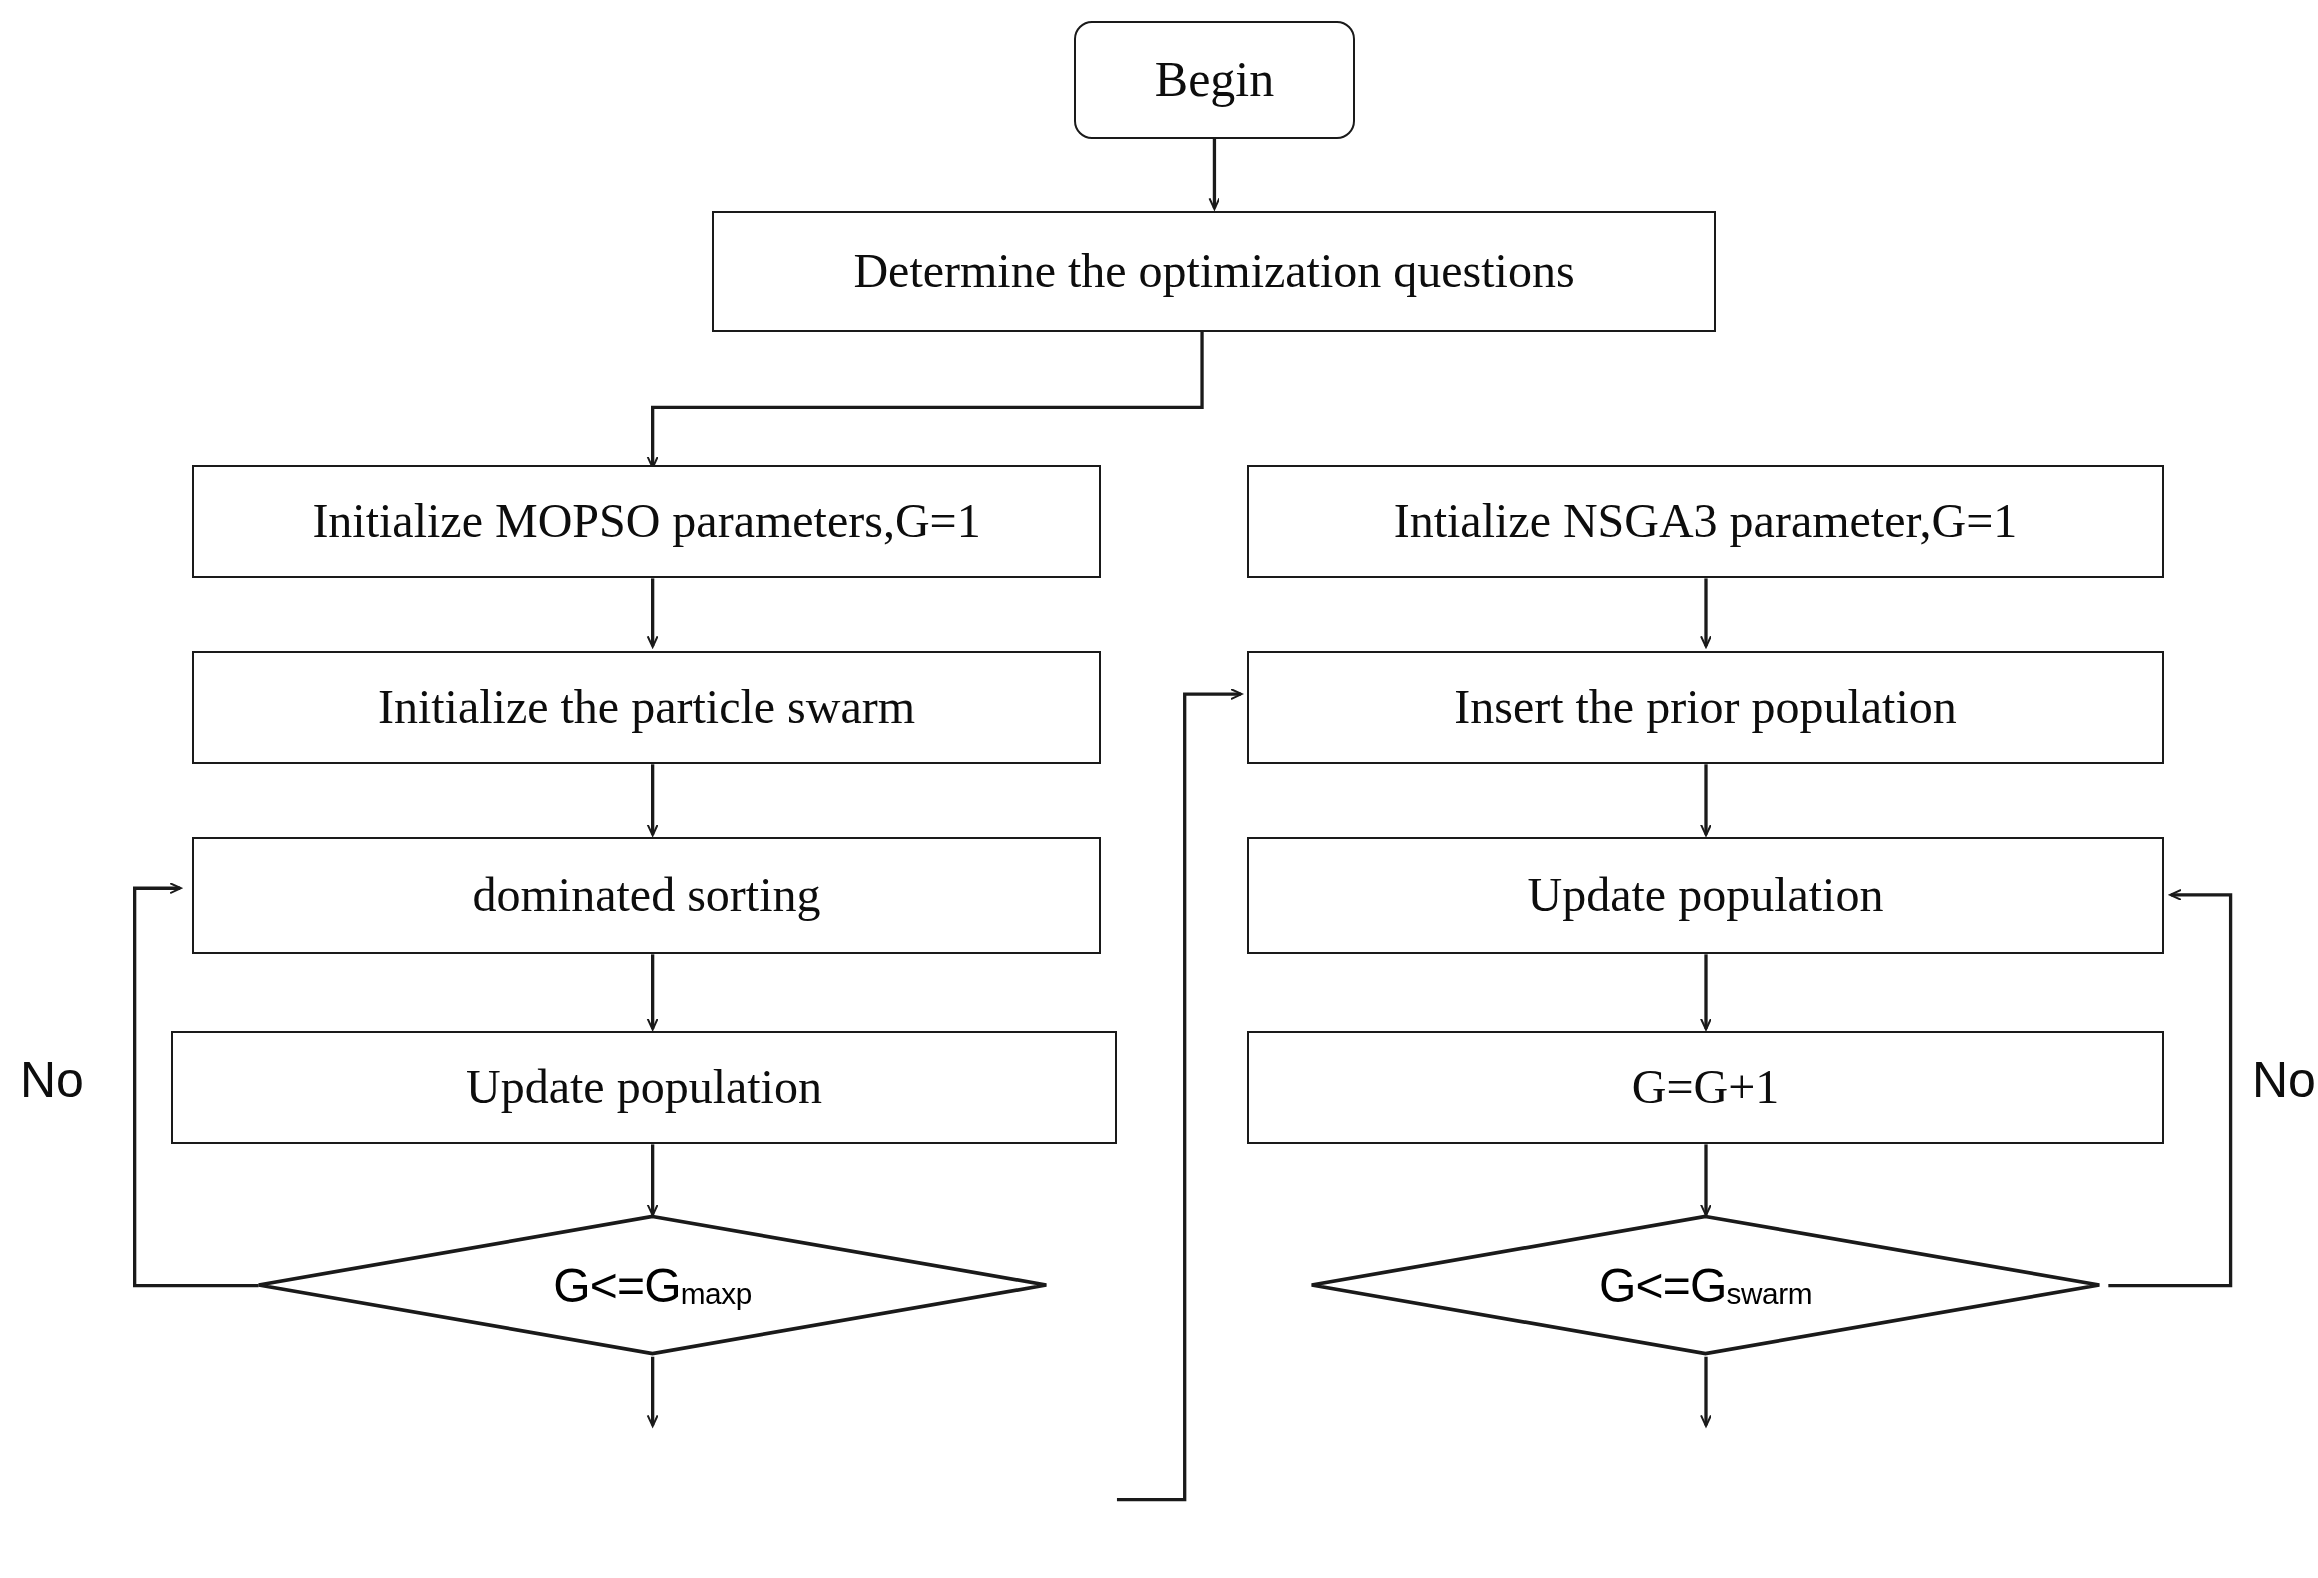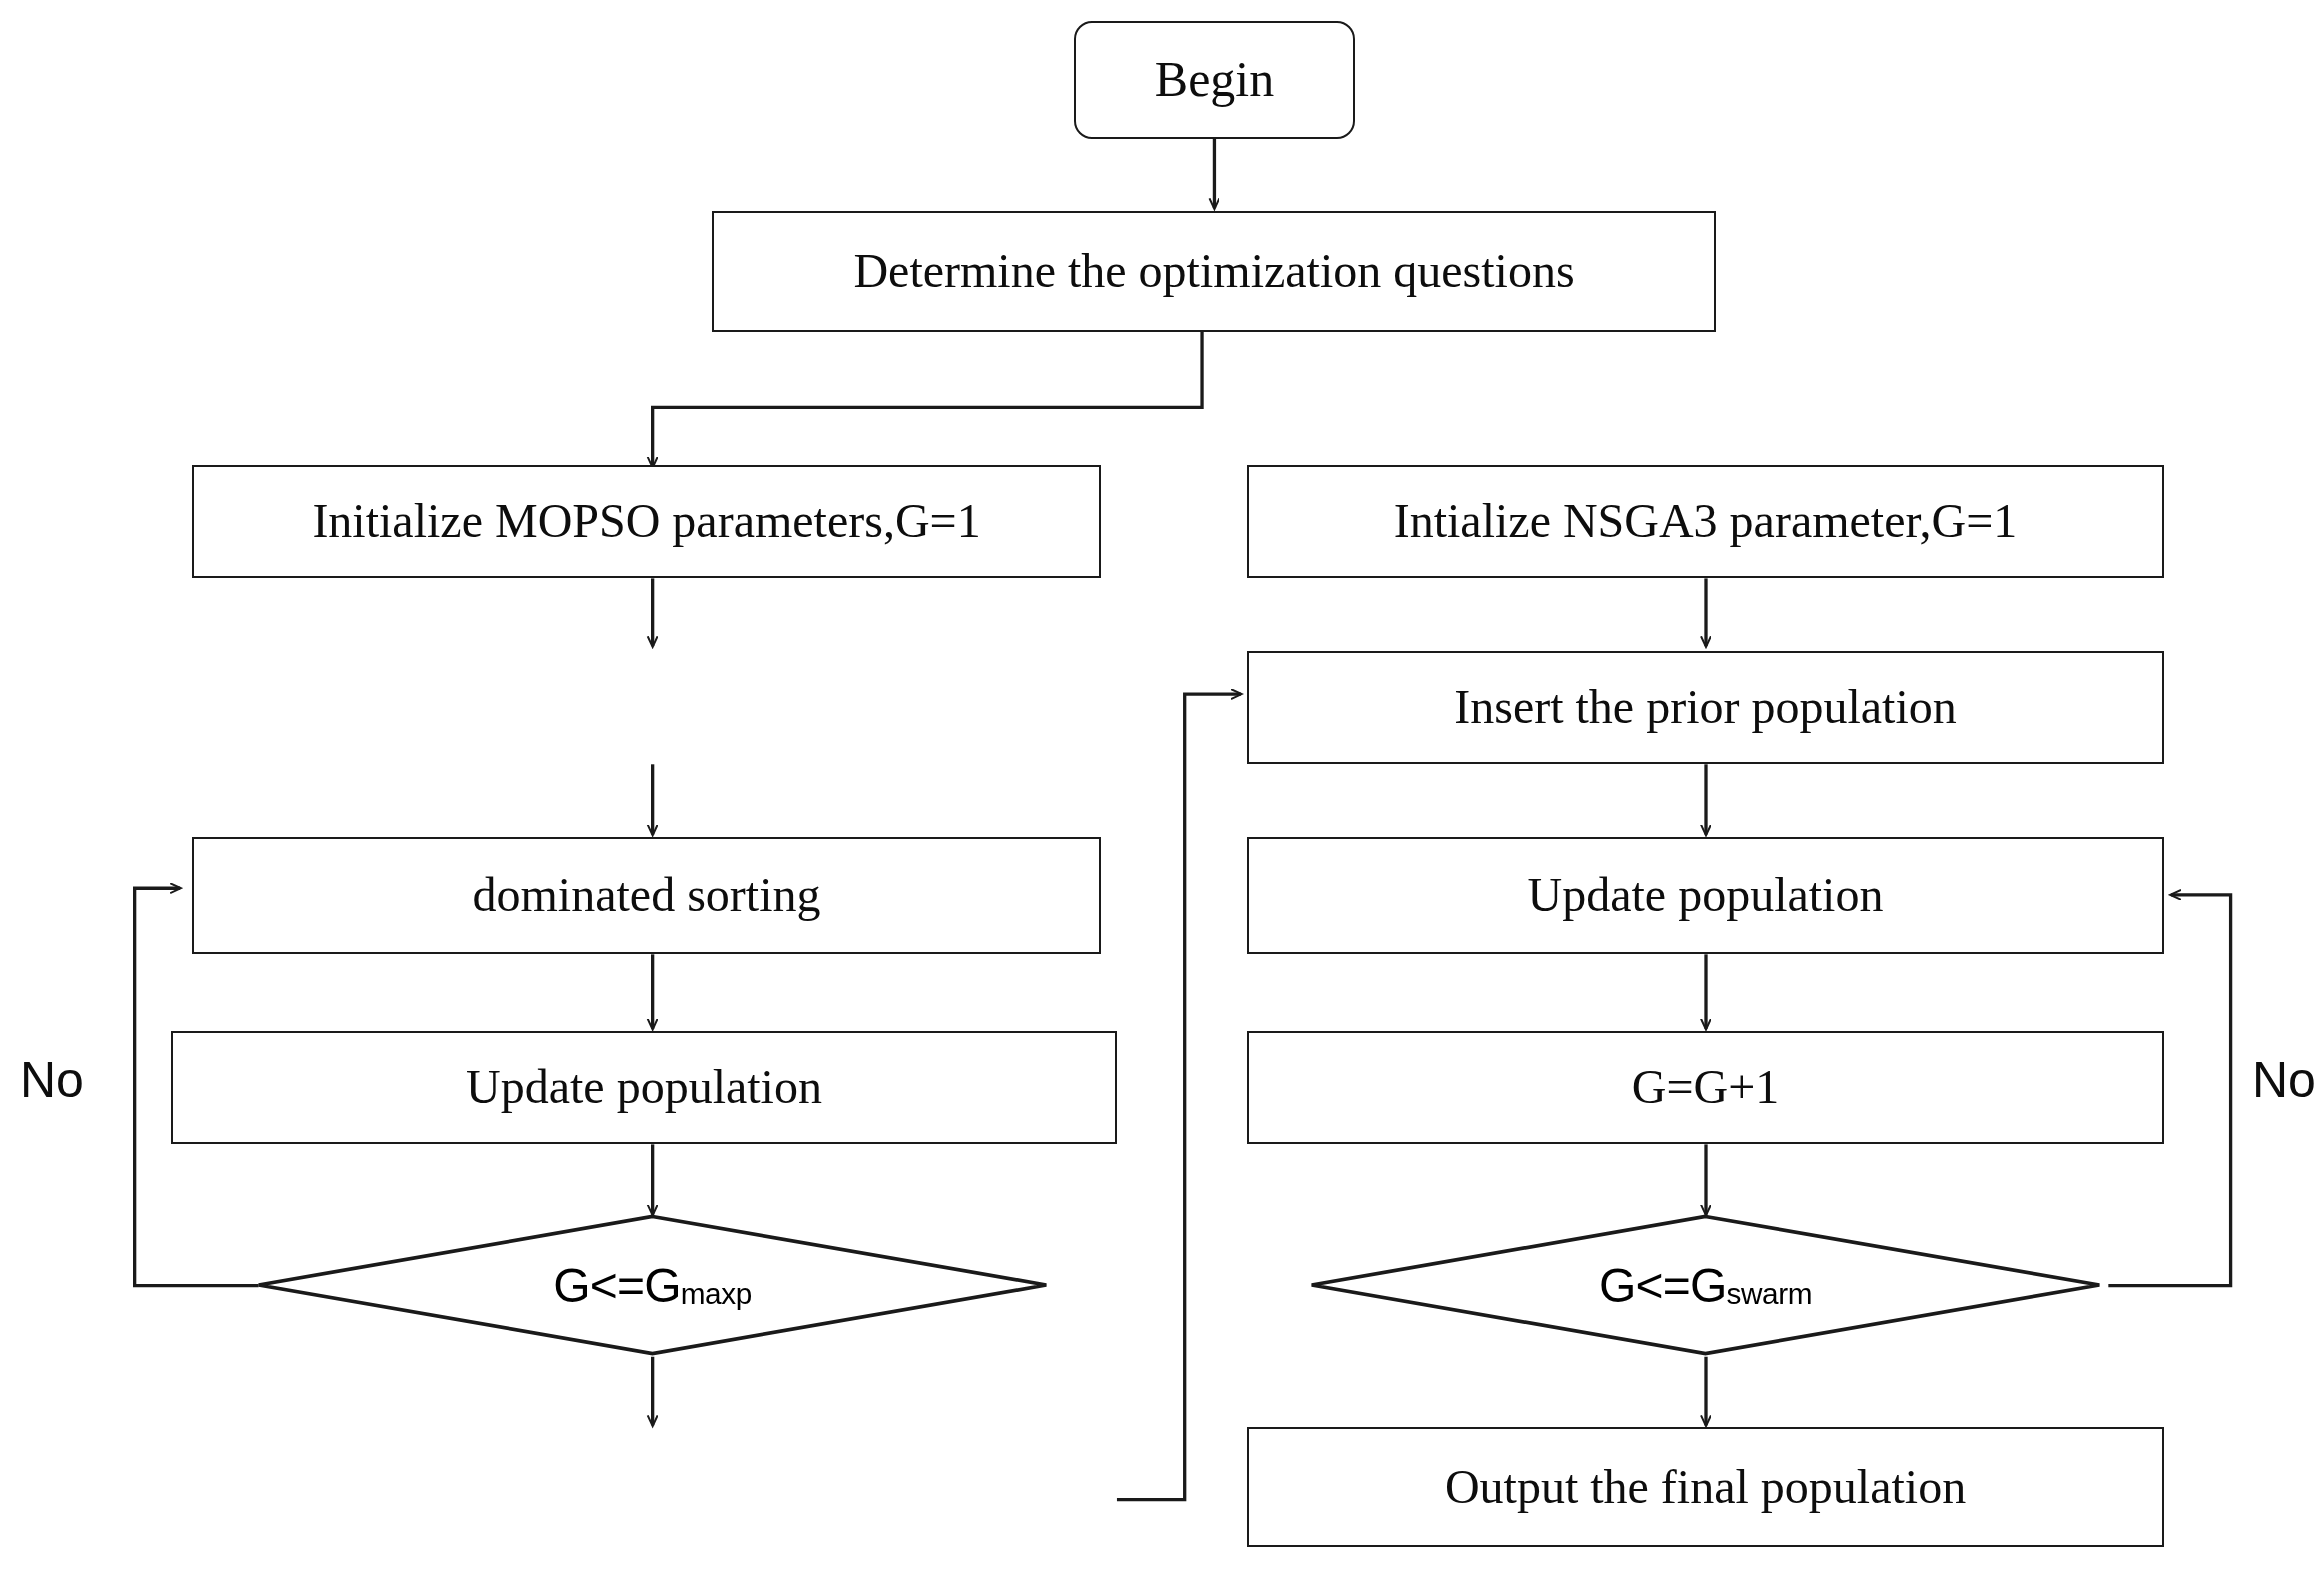--- a/index.html
+++ b/index.html
@@ -130,20 +130,23 @@
   </div>
 
   <div class="node process" style="left:192px; top:465px; width:909px; height:113px;">
     <span class="txt">Initialize MOPSO parameters,G=1</span>
   </div>
 
   <div class="node process" style="left:1247px; top:465px; width:917px; height:113px;">
     <span class="txt">Intialize NSGA3 parameter,G=1</span>
   </div>
 
+  <div class="node process" style="left:192px; top:651px; width:909px; height:113px;">
+    <span class="txt">Initialize the particle swarm</span>
+  </div>
 
   <div class="node process" style="left:1247px; top:651px; width:917px; height:113px;">
     <span class="txt">Insert the prior population</span>
   </div>
 
   <div class="node process-two-line" style="left:192px; top:837px; width:909px; height:117px; flex-direction:column;">
     <span class="txt">dominated sorting</span>
   </div>
 
   <div class="node process" style="left:1247px; top:837px; width:917px; height:117px;">
@@ -172,22 +175,19 @@
     <svg width="793" height="142" viewBox="0 0 960 172" aria-hidden="true">
       <polygon points="480,3 957,86 480,169 3,86" fill="#ffffff" stroke="#1a1a1a" stroke-width="4.5"></polygon>
     </svg>
     <div class="dlabel">
       <span>G&lt;=G</span>
         <sub>swarm</sub>
     </div>
   </div>
 
 
-  <div class="node process" style="left:1247px; top:1427px; width:917px; height:120px;">
-    <span class="txt">Output the final population</span>
-  </div>
 
   <div class="edge-label" style="left:20px; top:1051px;">No</div>
 
   <div class="edge-label" style="left:2252px; top:1051px;">No</div>
 
 </div>
 
 
 </body></html>

